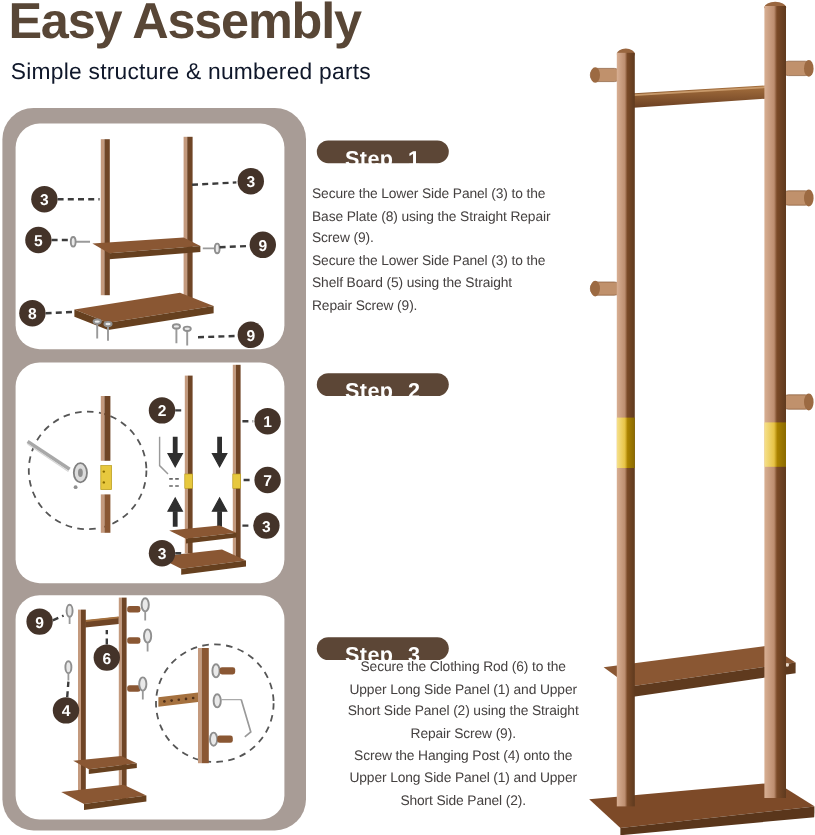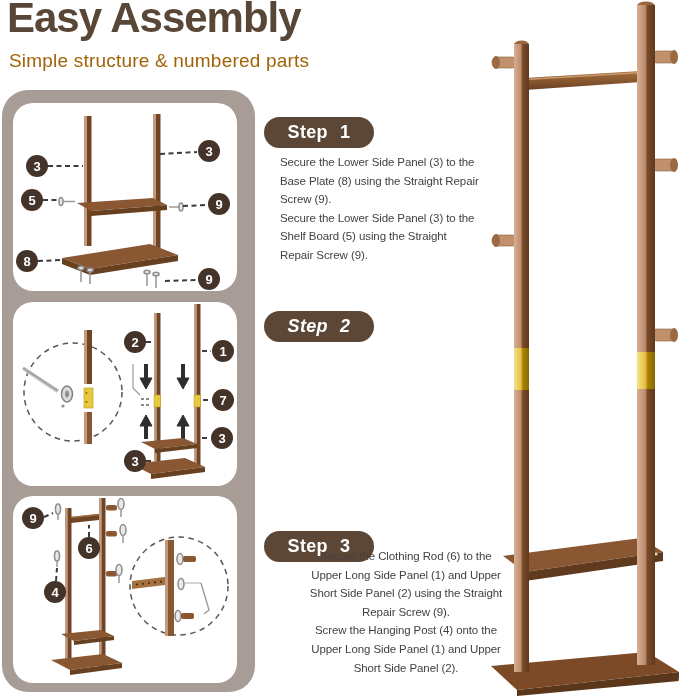--- a/index.html
+++ b/index.html
@@ -1,36 +1,36 @@
 <!DOCTYPE html>
 <html><head>
 <meta charset="utf-8">
 <style>
   html,body{margin:0;padding:0;background:#fff;}
   .canvas{position:relative;width:679px;height:696px;background:#fff;overflow:hidden;
           font-family:"Liberation Sans",sans-serif;border-radius:19px;}
   
   .title{position:absolute;left:7px;top:-6px;font-size:42px;font-weight:700;
          color:#584636;letter-spacing:-1px;margin:0;}
-  .subtitle{position:absolute;left:9px;top:50px;font-size:19px;color:#a16207;margin:0;
+  .subtitle{position:absolute;left:9px;top:50px;font-size:19px;color:#0f172a;margin:0;
             letter-spacing:.2px;}
   
   .board{position:absolute;left:2px;top:90px;width:253px;height:602px;
          background:#a89c96;border-radius:26px;}
   .card{position:absolute;left:11px;width:224px;background:#ffffff;border-radius:20px;overflow:hidden;}
   .card-1{top:13px;height:188px;}
   .card-2{top:212px;height:184px;}
   .card-3{top:406px;height:187px;}
   .card svg{display:block;width:100%;height:100%;}
   
-  .pill{position:absolute;left:264px;width:110px;height:31px;background:#5c4636;
+  .pill{position:absolute;left:264px;width:110px;height:19px;background:#5c4636;
         border-radius:16px;color:#fff;font-size:18px;font-weight:700;text-align:center;
         line-height:31px;word-spacing:7px;letter-spacing:.3px;}
-  .pill-1{top:117px;} .pill-2{top:311px;font-style:italic;} .pill-3{top:531px;}
-  .stepbody{position:absolute;left:280px;width:252px;font-size:11.5px;line-height:18.6px;
+  .pill-1{top:117px;} .pill-2{top:311px;} .pill-3{top:531px;}
+  .stepbody{position:absolute;left:260px;width:252px;font-size:11.5px;line-height:18.6px;
             color:#454140;white-space:pre-line;margin:0;letter-spacing:-.1px;}
   .body-1{top:153px;} .body-2{top:345px;} .body-3{top:547px;text-align:center;}
   
   .product{position:absolute;left:489px;top:0;width:190px;height:696px;}
   
   .bnum{font-family:"Liberation Sans",sans-serif;font-size:13px;font-weight:700;fill:#fff;
         text-anchor:middle;dominant-baseline:central;}
   .dash{stroke:#3c3c3c;stroke-width:2;stroke-dasharray:5 3.5;fill:none;}
   .mag{fill:none;stroke:#565656;stroke-width:1.5;stroke-dasharray:5.5 4.5;}
   .badge{fill:#443329;}

